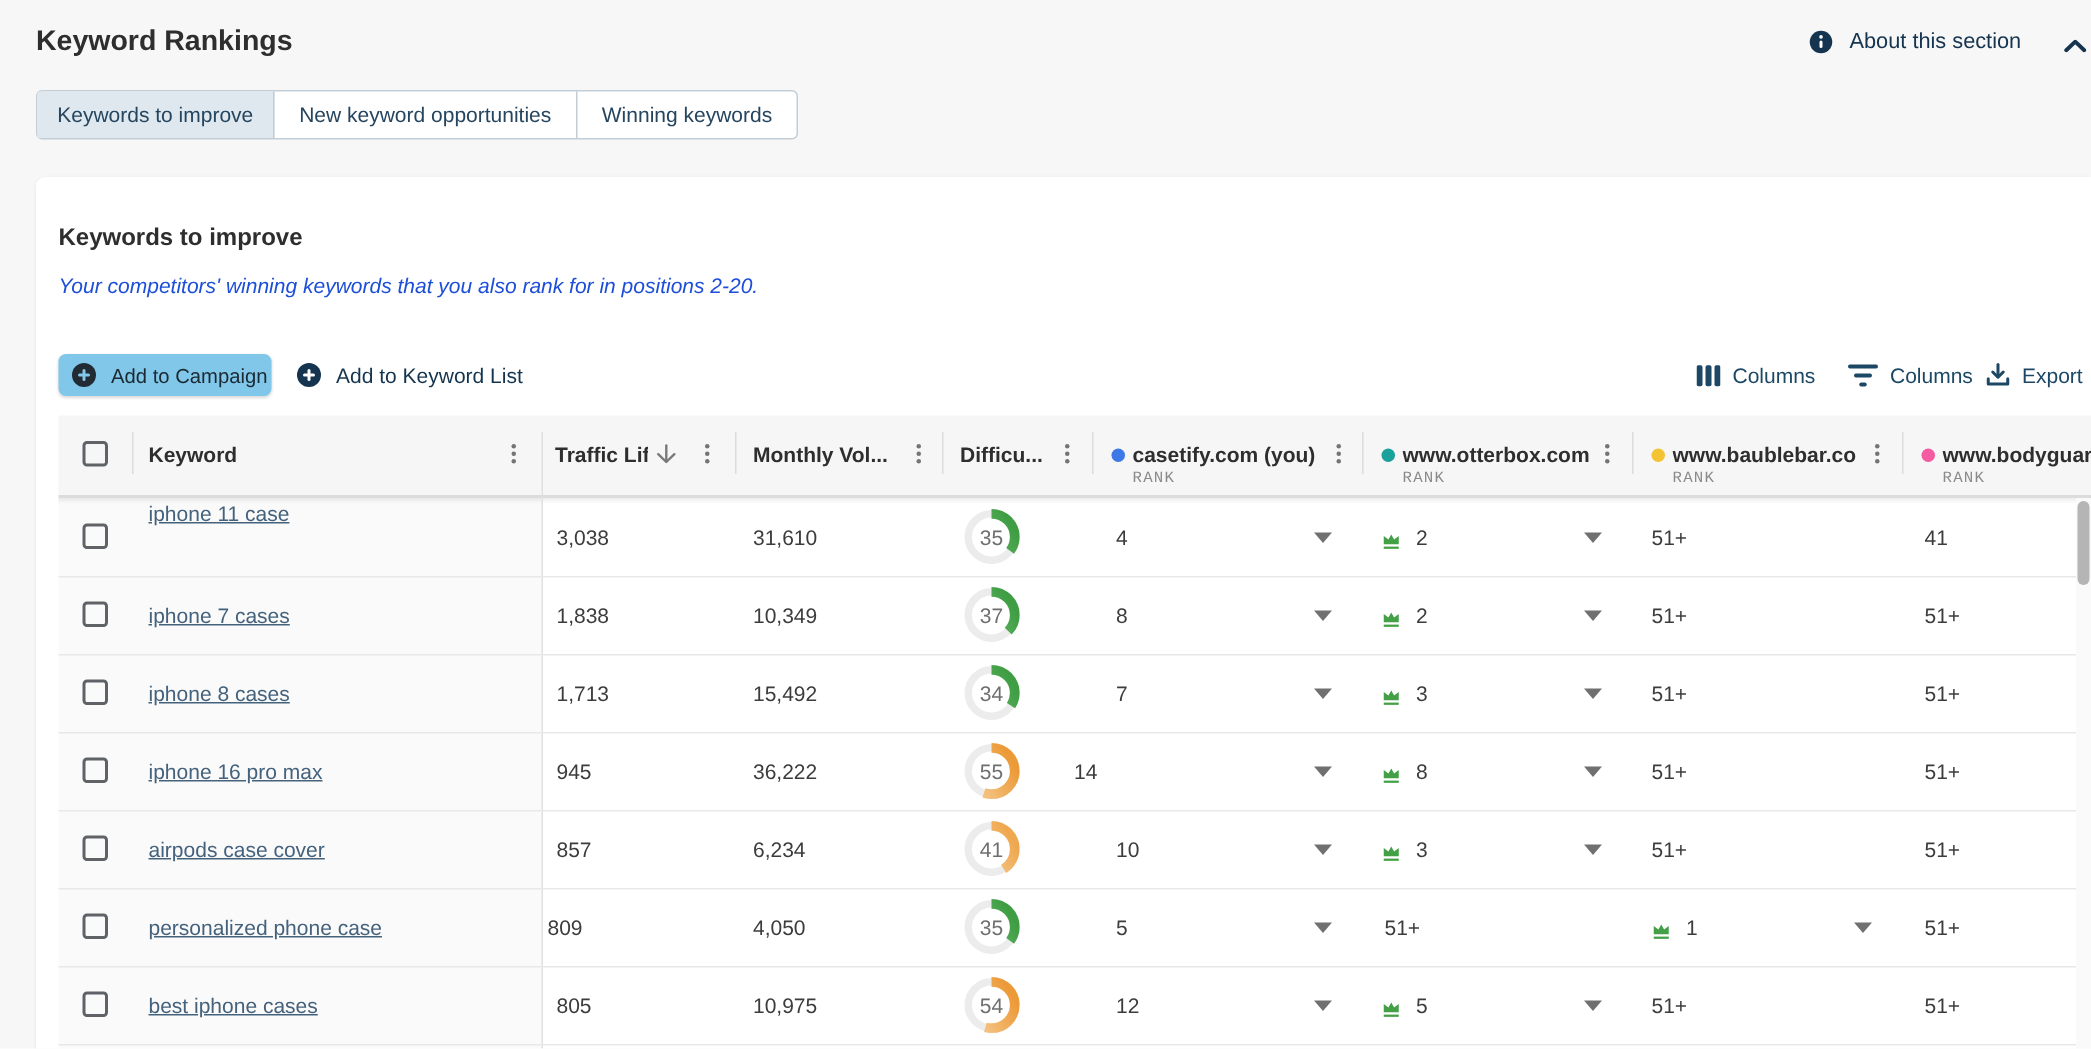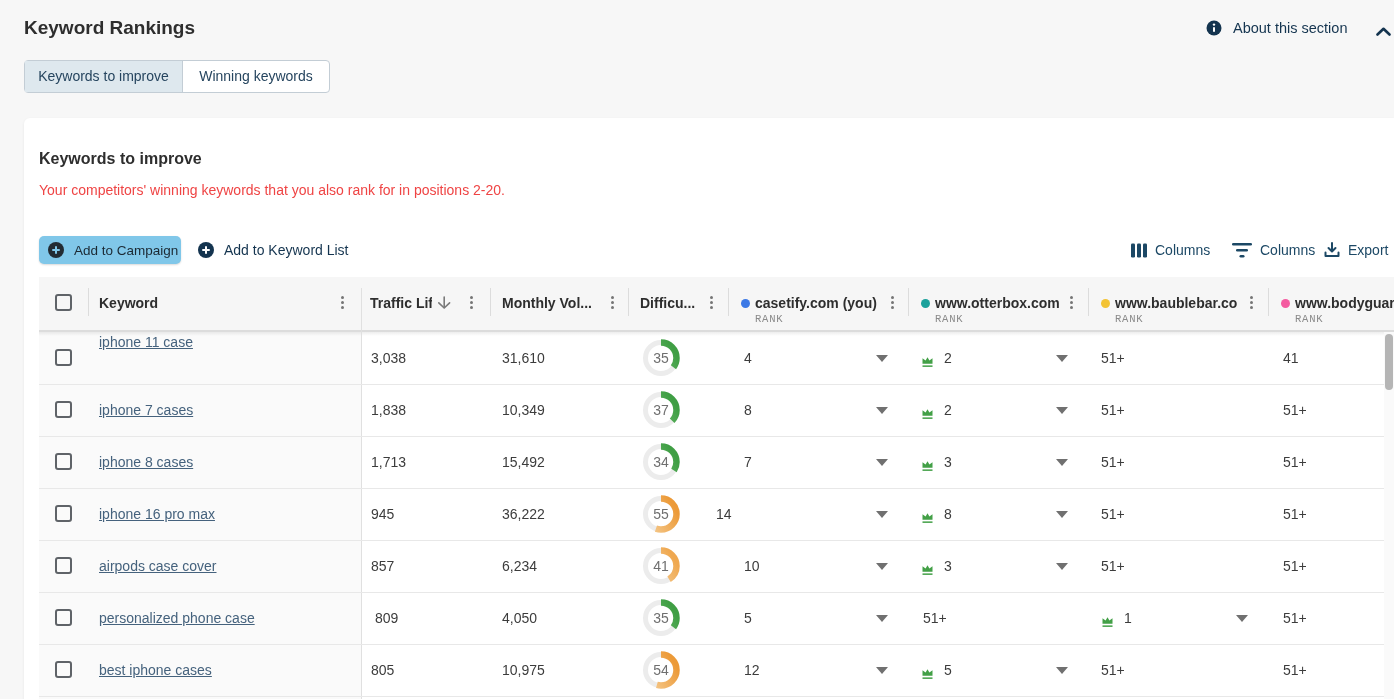--- a/index.html
+++ b/index.html
@@ -8,21 +8,21 @@
   .abs { position:absolute; }
   .card { left:24px; top:118px; width:1370px; height:600px; background:#fff; border-radius:6px 0 0 0; box-shadow:0 1px 3px rgba(0,0,0,.07); }
   .title { left:24px; top:17px; font-size:19px; font-weight:bold; color:#2e2e2e; }
   
   .tabs { left:24px; top:60px; height:33px; display:flex; border:1px solid #c3cdd5; border-radius:4px; background:#fff; }
   .tab { height:31px; line-height:31px; text-align:center; font-size:14px; color:#26455f; border-right:1px solid #c3cdd5; }
   .tab:last-child { border-right:none; }
   .tab.active { background:#dee8ee; }
   
   .h2 { left:39px; top:150px; font-size:16px; font-weight:bold; color:#2e2e2e; }
-  .desc { left:39px; top:182px; font-size:14px; color:#ef4444; }
+  .desc { left:39px; top:182px; font-size:14px; color:#1d4ed8;font-style:italic; }
   
   .btn-campaign { left:39px; top:236px; width:142px; height:28px; background:#80c7e9; border-radius:5px; display:flex; align-items:center; box-shadow:0 1px 2px rgba(0,0,0,.15); }
   .btn-campaign span { font-size:13.5px; color:#1b2933; margin-left:10px; white-space:nowrap; }
   .btn-kwlist { left:198px; top:236px; height:28px; display:flex; align-items:center; }
   .btn-kwlist span { font-size:14px; color:#14344f; margin-left:10px; white-space:nowrap; }
   .action { top:237px; height:26px; display:flex; align-items:center; font-size:14px; color:#1c4865; }
   .action svg { margin-right:8px; }
   
   .thead { left:39px; top:277px; width:1355px; height:55px; background:#f6f6f6; border-bottom:2px solid #dcdcdc; }
   .hsep { top:288px; width:1px; height:28px; background:#dcdcdc; }
@@ -57,20 +57,21 @@
   </div>
   <div class="abs" style="left:1233px;top:20px;font-size:14.5px;color:#14344f;">About this section</div>
   <div class="abs" style="left:1376px;top:22px;">
     <svg width="15" height="9" viewBox="0 0 15 9">
         <path d="M1.5 7.5 L7.5 1.8 L13.5 7.5" fill="none" stroke="#14344f" stroke-width="2.6" stroke-linecap="round" stroke-linejoin="round"></path>
       </svg>
   </div>
 
   <div class="abs tabs">
     <div class="tab active" style="width:158px;">Keywords to improve</div>
+    <div class="tab" style="width:202px;">New keyword opportunities</div>
     <div class="tab" style="width:146px;">Winning keywords</div>
   </div>
 
   <div class="abs card"></div>
   <div class="abs h2">Keywords to improve</div>
   <div class="abs desc">Your competitors' winning keywords that you also rank for in positions 2-20.</div>
 
   <div class="abs btn-campaign">
     <svg style="margin-left:9px" width="16" height="16" viewBox="0 0 16 16">
         <circle cx="8" cy="8" r="8" fill="#222b33"></circle>
@@ -318,21 +319,21 @@
         <rect x="0.5" y="8.4" width="10" height="1.5" fill="#43a047"></rect>
       </svg></div>
   <div class="abs cell" style="left:944px;top:556px;">3</div>
   <div class="abs tri" style="left:1056px;top:563px;"></div>
   <div class="abs cell" style="left:1101px;top:556px;">51+</div>
   <div class="abs cell" style="left:1283px;top:556px;">51+</div>
   <div class="abs row-sep" style="top:592px;"></div>
 
   <div class="abs cb" style="left:55px;top:609px;"></div>
   <div class="abs cell" style="left:99px;top:608px;"><span class="kwlink">personalized phone case</span></div>
-  <div class="abs cell" style="left:375px;top:608px;">809</div>
+  <div class="abs cell" style="left:365px;top:608px;">809</div>
   <div class="abs cell" style="left:502px;top:608px;">4,050</div>
   <div class="abs" style="left:642px;top:599px;"><svg width="38" height="38" viewBox="0 0 38 38">
         <defs>
           <linearGradient id="gg5" x1="0" y1="0" x2="0.6" y2="1">
             <stop offset="0" stop-color="#7cc47a"></stop>
             <stop offset="1" stop-color="#3f9e44"></stop>
           </linearGradient>
         </defs>
         <circle cx="19" cy="19" r="15.5" fill="none" stroke="#ececec" stroke-width="5"></circle>
         <circle cx="19" cy="19" r="15.5" fill="none" stroke="url(#gg5)" stroke-width="6.5" stroke-dasharray="34.09 97.39" transform="rotate(-90 19 19)"></circle>

